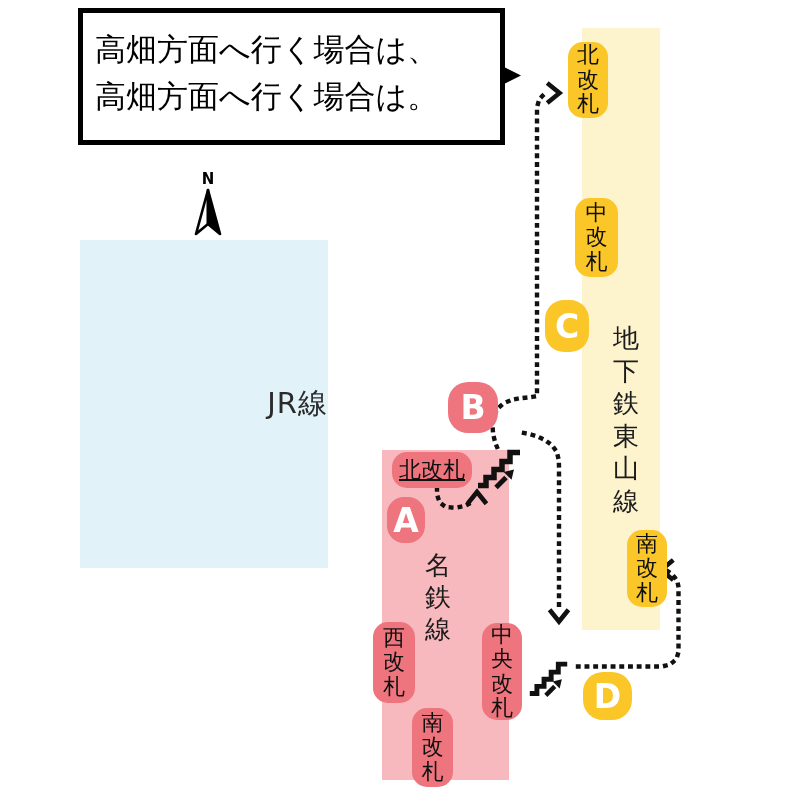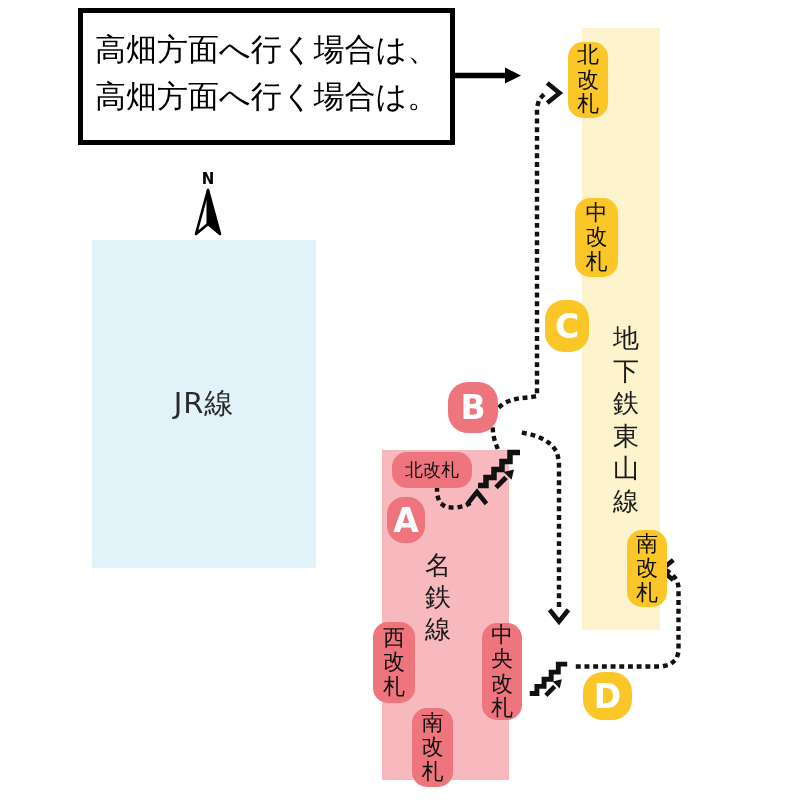--- a/index.html
+++ b/index.html
@@ -1,45 +1,45 @@
 <!DOCTYPE html>
 <html><head>
 <meta charset="utf-8">
 <style>
   html,body{margin:0;padding:0;background:#fff;}
   #stage{position:relative;width:800px;height:800px;background:#ffffff;overflow:hidden;
          font-family:"DejaVu Sans","Liberation Sans",sans-serif;}
 
   
-  .callout{position:absolute;left:78px;top:8px;width:377px;height:137px;box-sizing:border-box;
+  .callout{position:absolute;left:78px;top:8px;width:427px;height:137px;box-sizing:border-box;
            border:5px solid #000;background:#fff;padding:13px 0 0 12px;
            font-size:31px;line-height:47px;color:#000;white-space:nowrap;}
 
   
   .compass{position:absolute;left:186px;top:172px;width:44px;text-align:center;}
   .compass .n{font-size:15px;font-weight:bold;color:#000;line-height:15px;}
   .compass svg{display:block;margin:1px auto 0;}
 
   
   .line-rect{position:absolute;}
-  .jr-rect{left:92px;top:240px;width:224px;height:328px;display:flex;align-items:center;justify-content:center;}
+  .jr-rect{left:80px;top:240px;width:248px;height:328px;display:flex;align-items:center;justify-content:flex-end;}
   .jr-label{font-size:29px;color:#2a2a2a;letter-spacing:1px;}
   .subway-rect{left:582px;top:28px;width:78px;height:602px;}
   .meitetsu-rect{left:382px;top:450px;width:127px;height:330px;}
 
   
   .v-label{position:absolute;width:30px;text-align:center;color:#1b1b1b;}
   .subway-label{left:611px;top:322px;font-size:26px;line-height:32.5px;}
   .meitetsu-label{left:423px;top:549px;font-size:26px;line-height:32px;}
 
   
   .gate{position:absolute;border-radius:15px;color:#101010;display:flex;flex-direction:column;
         align-items:center;justify-content:center;text-align:center;}
   .gate.v{font-size:22px;line-height:24.5px;}
-  .gate.h{font-size:18px;line-height:22px;flex-direction:row;white-space:nowrap;}
+  .gate.h{font-size:22px;line-height:22px;flex-direction:row;white-space:nowrap;text-decoration:underline;}
   .g-sub-n{left:568px;top:42px;width:40px;height:76px;}
   .g-sub-m{left:575px;top:198px;width:43px;height:79px;}
   .g-sub-s{left:627px;top:530px;width:40px;height:77px;}
   .g-mei-n{left:392px;top:452px;width:80px;height:36px;}
   .g-mei-w{left:373px;top:622px;width:42px;height:81px;}
   .g-mei-c{left:482px;top:623px;width:40px;height:97px;}
   .g-mei-s{left:412px;top:708px;width:41px;height:79px;}
 
   
   .marker{position:absolute;display:flex;align-items:center;justify-content:center;

